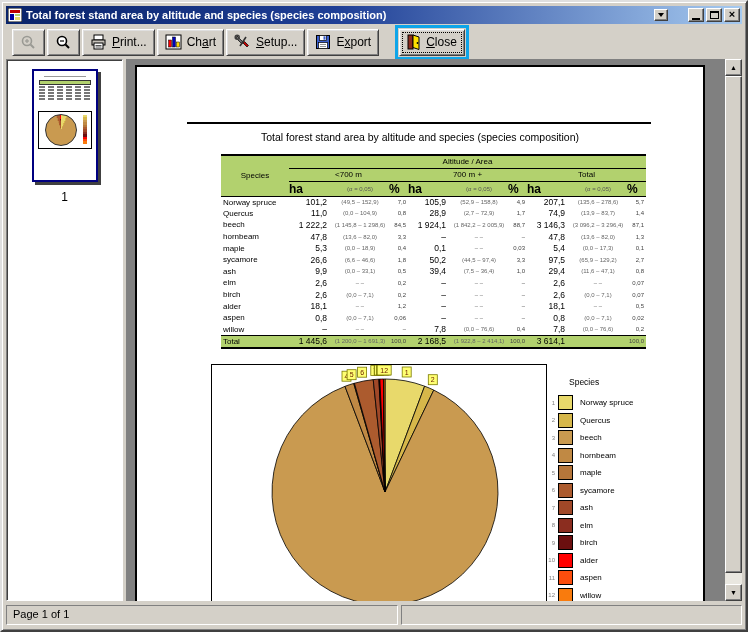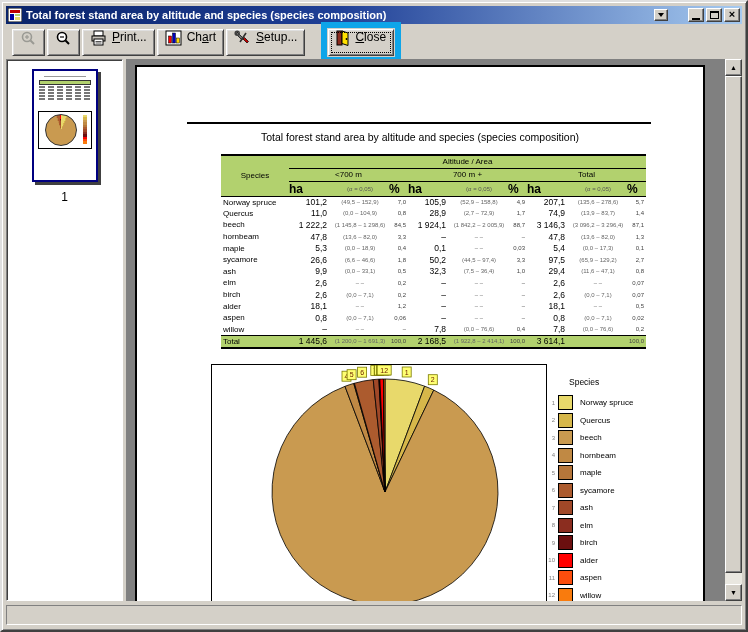--- a/index.html
+++ b/index.html
@@ -32,24 +32,24 @@
   .glyph-down { width:0; height:0; border-left:3px solid transparent; border-right:3px solid transparent; border-top:4px solid #000; }
   
   .toolbar {
     position:absolute; left:4px; top:24px; right:4px; height:32px;
     display:flex; align-items:center; gap:2px; padding-left:6px;
   }
   .tool-btn {
     height:27px; background:#d4d0c8; padding:0 7px;
     border:1px solid; border-color:#fff #404040 #404040 #fff;
     box-shadow: inset 1px 1px 0 #dfdfdf, inset -1px -1px 0 #808080;
-    display:flex; gap:5px; font-size:12px; color:#000; cursor:default;
+    display:flex; align-items:center; gap:5px; font-size:12px; color:#000; cursor:default;
   }
   .tool-btn svg { flex:0 0 auto; }
-  .default-wrap { border:6px solid #0ea5e9; padding:1px; margin-left:14px; background:#d4d0c8; }
+  .default-wrap { border:3px solid #0ea5e9; padding:1px; margin-left:14px; background:#d4d0c8; }
   .default-wrap .tool-btn { outline:1px dotted #000; outline-offset:-4px; border-color:#fff #404040 #404040 #fff; }
   
   .main { position:absolute; left:4px; top:57px; right:4px; bottom:29px; }
   .thumb-panel {
     position:absolute; left:0; top:0; width:117px; bottom:0; background:#fff;
     border:1px solid; border-color:#808080 #fff #fff #808080;
     box-shadow: inset 1px 1px 0 #404040;
   }
   .thumb-page {
     position:absolute; left:25px; top:9px; width:66px; height:113px; background:#fff;
@@ -193,20 +193,31 @@
       <span>Ch<u>a</u>rt</span>
     </div>
     <div class="tool-btn">
       <svg width="17" height="16" viewBox="0 0 17 16">
         <path d="M3,2 L9,8 L8,10 L2,4 Z" fill="#707070" stroke="#000" stroke-width="0.7"></path>
         <circle cx="3.2" cy="3.2" r="2" fill="none" stroke="#404040" stroke-width="1.5"></circle>
         <path d="M9,9 L13,13 L14.5,11.5 L10.5,7.5 Z" fill="#c00000" stroke="#000" stroke-width="0.7"></path>
         <line x1="12" y1="3" x2="6" y2="12" stroke="#303030" stroke-width="1.6"></line>
       </svg>
       <span><u>S</u>etup...</span>
+    </div>
+    <div class="tool-btn">
+      <svg width="16" height="16" viewBox="0 0 16 16">
+        <rect x="1.5" y="1.5" width="13" height="13" fill="#3a5fcd" stroke="#000" stroke-width="1"></rect>
+        <rect x="4.5" y="1.5" width="7" height="5" fill="#fff" stroke="#000" stroke-width="0.7"></rect>
+        <rect x="8.5" y="2.3" width="2" height="3.4" fill="#3a5fcd"></rect>
+        <rect x="3.5" y="8.5" width="9" height="6" fill="#fff" stroke="#000" stroke-width="0.7"></rect>
+        <line x1="5" y1="10.5" x2="11" y2="10.5" stroke="#777" stroke-width="0.8"></line>
+        <line x1="5" y1="12.5" x2="11" y2="12.5" stroke="#777" stroke-width="0.8"></line>
+      </svg>
+      <span>E<u>x</u>port</span>
     </div>
     <div class="default-wrap">
       <div class="tool-btn">
         <svg width="14" height="16" viewBox="0 0 14 16">
           <rect x="1" y="1" width="5" height="14" fill="#8b2d1f" stroke="#000" stroke-width="1"></rect>
           <path d="M6,1 L12,3 L12,15.5 L6,13.5 Z" fill="#ffe100" stroke="#000" stroke-width="1"></path>
           <circle cx="10.5" cy="9" r="0.9" fill="#000"></circle>
         </svg>
         <span><u>C</u>lose</span>
       </div>
@@ -358,21 +369,21 @@
                 <td class="c-pc">3,3</td>
                 <td class="c-ha">97,5</td>
                 <td class="c-ci">(65,9 – 129,2)</td>
                 <td class="c-pc">2,7</td>
               </tr>
               <tr>
                 <td class="c-sp">ash</td>
                 <td class="c-ha">9,9</td>
                 <td class="c-ci">(0,0 – 33,1)</td>
                 <td class="c-pc">0,5</td>
-                <td class="c-ha">32,3</td>
+                <td class="c-ha">39,4</td>
                 <td class="c-ci">(7,5 – 36,4)</td>
                 <td class="c-pc">1,0</td>
                 <td class="c-ha">29,4</td>
                 <td class="c-ci">(11,6 – 47,1)</td>
                 <td class="c-pc">0,8</td>
               </tr>
               <tr>
                 <td class="c-sp">elm</td>
                 <td class="c-ha">2,6</td>
                 <td class="c-ci">–      –</td>
@@ -584,16 +595,17 @@
           <span>▲</span>
         </div>
       <div class="vs-thumb"></div>
       <div class="vs-btn vs-down">
           <span>▼</span>
         </div>
     </div>
   </div>
 
   <div class="statusbar">
+    <div class="status-panel p1">Page 1 of 1</div>
     <div class="status-panel p2"></div>
   </div>
 
 </div>
 
 </body></html>

